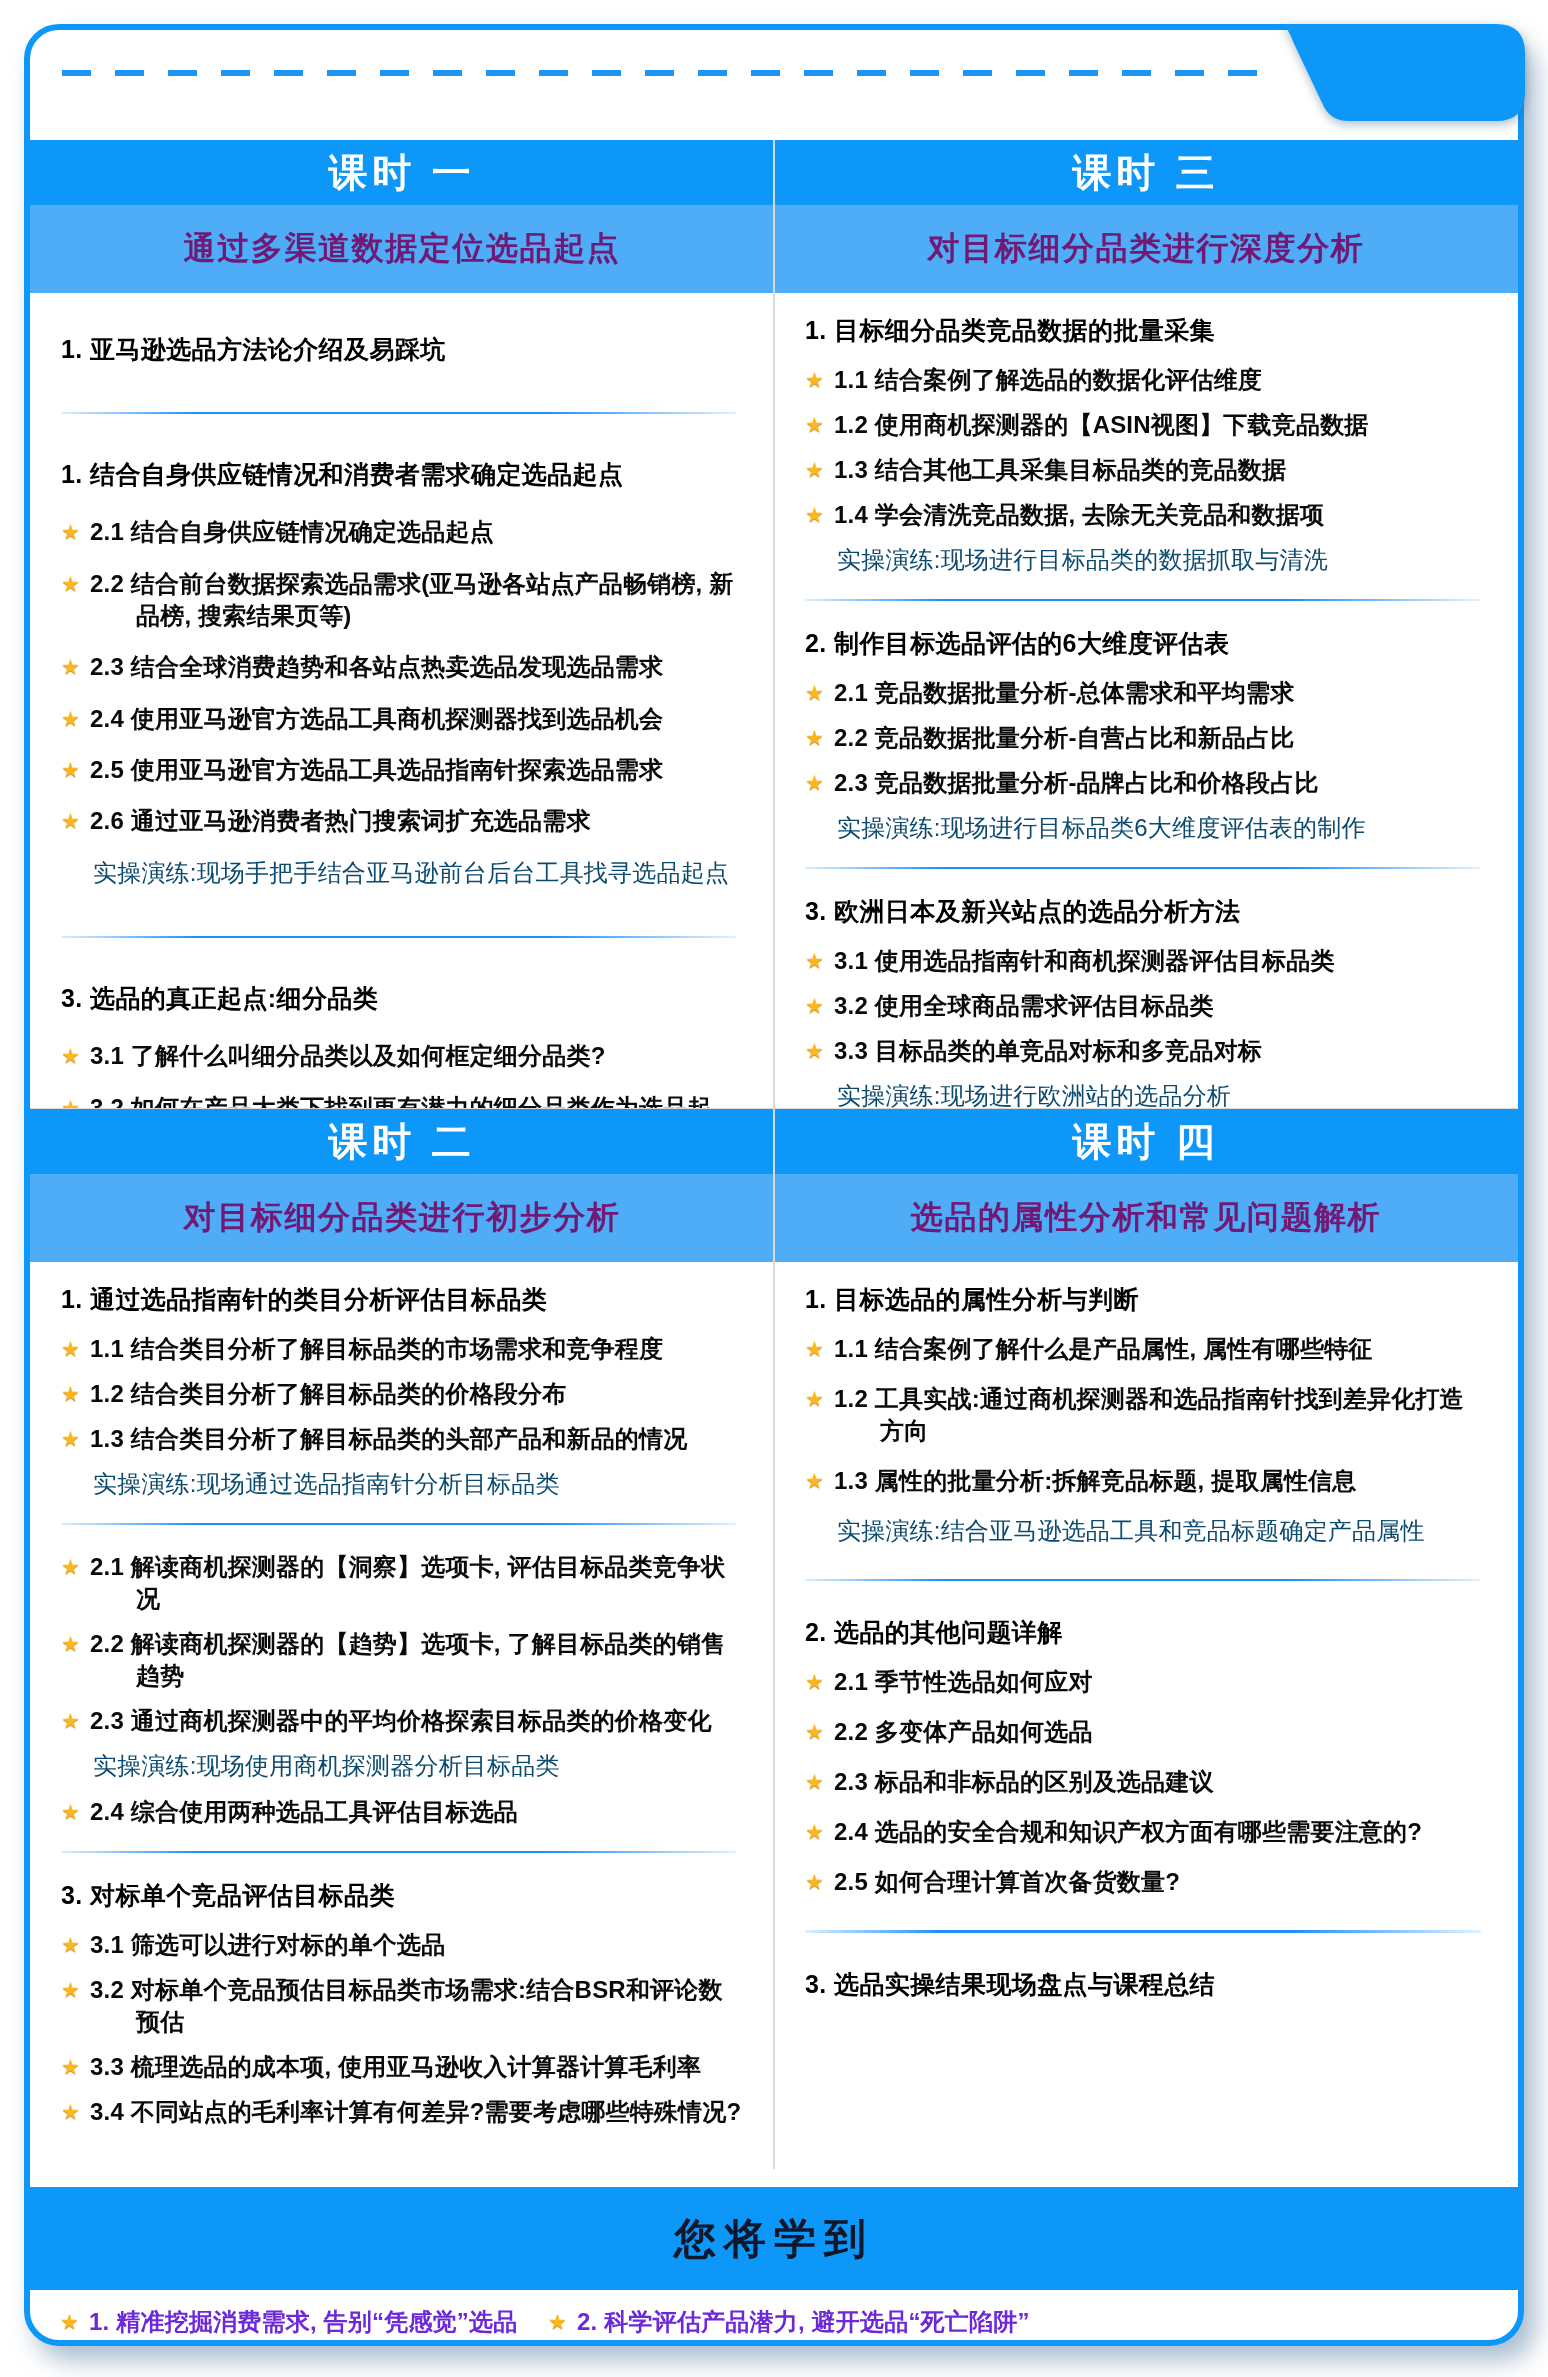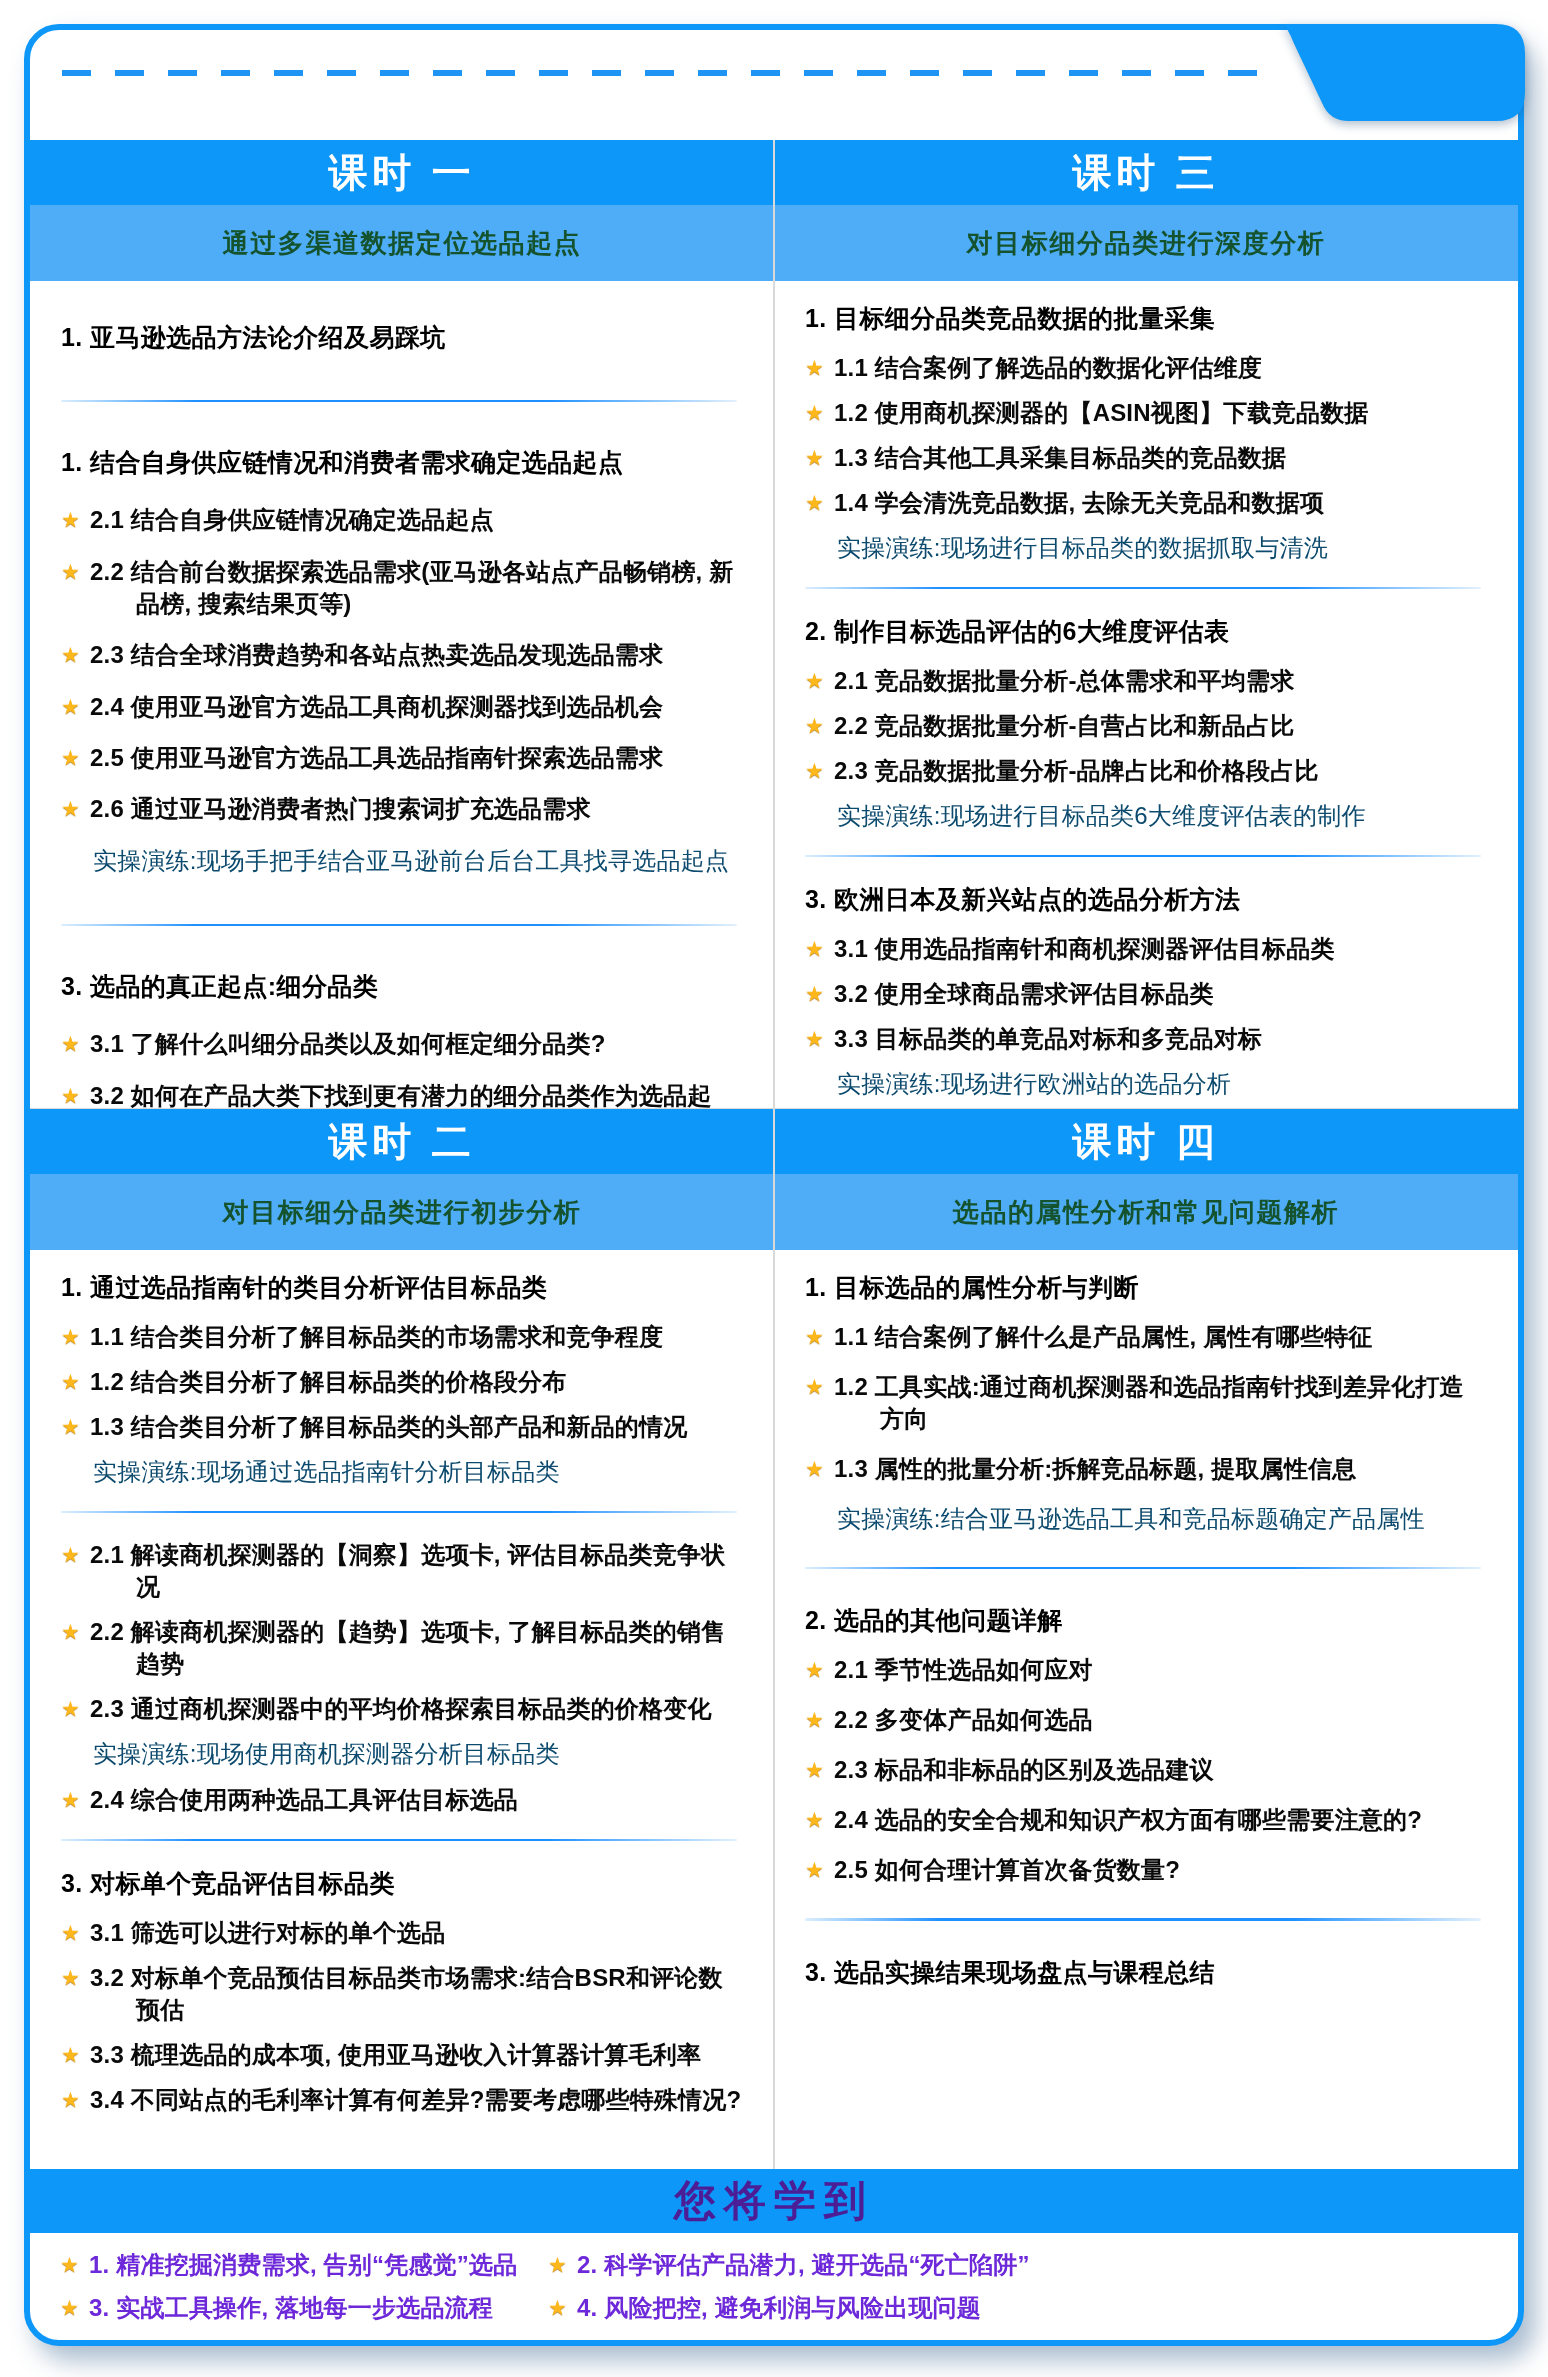--- a/index.html
+++ b/index.html
@@ -34,23 +34,23 @@
     background:#d9d9d9;z-index:2;
   }
   .session{display:flex;flex-direction:column;overflow:hidden;min-width:0;}
   .session.row2{border-top:1.6px solid #d9d9d9;}
   .bar{
     height:65px;background:#0D97F8;color:#fff;
     display:flex;align-items:center;justify-content:center;
     font-size:39px;font-weight:800;letter-spacing:4.8px;flex:0 0 auto;
   }
   .sub{
-    height:76px;background:#4FACF6;color:#14532d;
+    height:88px;background:#4FACF6;color:#701a75;
     display:flex;align-items:center;justify-content:center;
-    font-size:26px;font-weight:700;letter-spacing:1.6px;flex:0 0 auto;
+    font-size:32px;font-weight:700;letter-spacing:1.6px;flex:0 0 auto;
   }
   .content{flex:1 1 auto;padding:21px 32px 0 31px;overflow:hidden;}
   .group-heading{
     font-size:25px;font-weight:800;color:#000;line-height:32px;
     margin:0 0 18px 0;letter-spacing:0.4px;
   }
   .item{display:flex;align-items:flex-start;margin-bottom:13px;}
   .star-icon{
     flex:0 0 29px;font-size:21px;line-height:32px;color:#FFB81C;
     text-shadow:0 0.8px 0.8px rgba(170,110,0,.8);
@@ -70,23 +70,23 @@
   
   .session-k1 .content{padding-top:40px;}
   .session-k1 .item{margin-bottom:19.4px;}
   .session-k1 .group-heading{margin-bottom:26px;}
   .session-k1 .divider{margin:47px 4.8px 44px 0;}
   .session-k1 .practice{margin-bottom:19.4px;}
   .session-k4 .item{margin-bottom:18px;}
   .session-k4 .divider{margin:32px 4.8px 35px 0;}
   
   .learn-bar{
-    height:64px;background:#0D97F8;color:#4c1d95;flex:0 0 auto;
+    height:103px;background:#0D97F8;color:#0f172a;flex:0 0 auto;
     display:flex;align-items:center;justify-content:center;
-    font-size:42px;font-weight:800;letter-spacing:8px;
+    font-size:42px;font-weight:800;letter-spacing:8px;margin-top:18px;
   }
   .learn-content{
     flex:1 1 auto;display:grid;grid-template-columns:488px 1fr;
     padding:16px 32px 0 30px;row-gap:11.3px;align-content:start;overflow:hidden;
   }
   .learn-item{display:flex;align-items:flex-start;}
   .learn-item .txt{
     font-size:24px;font-weight:800;color:#6d28d9;line-height:32px;letter-spacing:0.2px;
   }
 </style>

